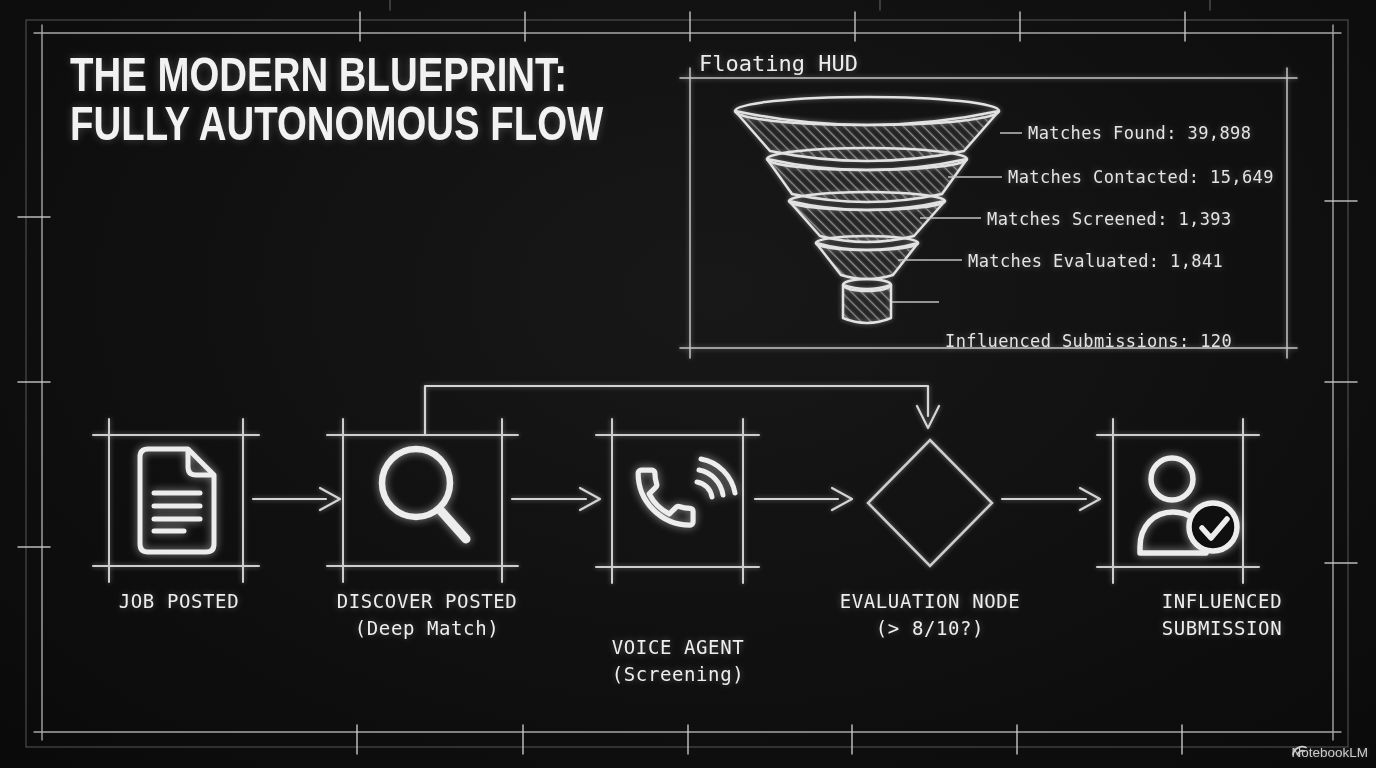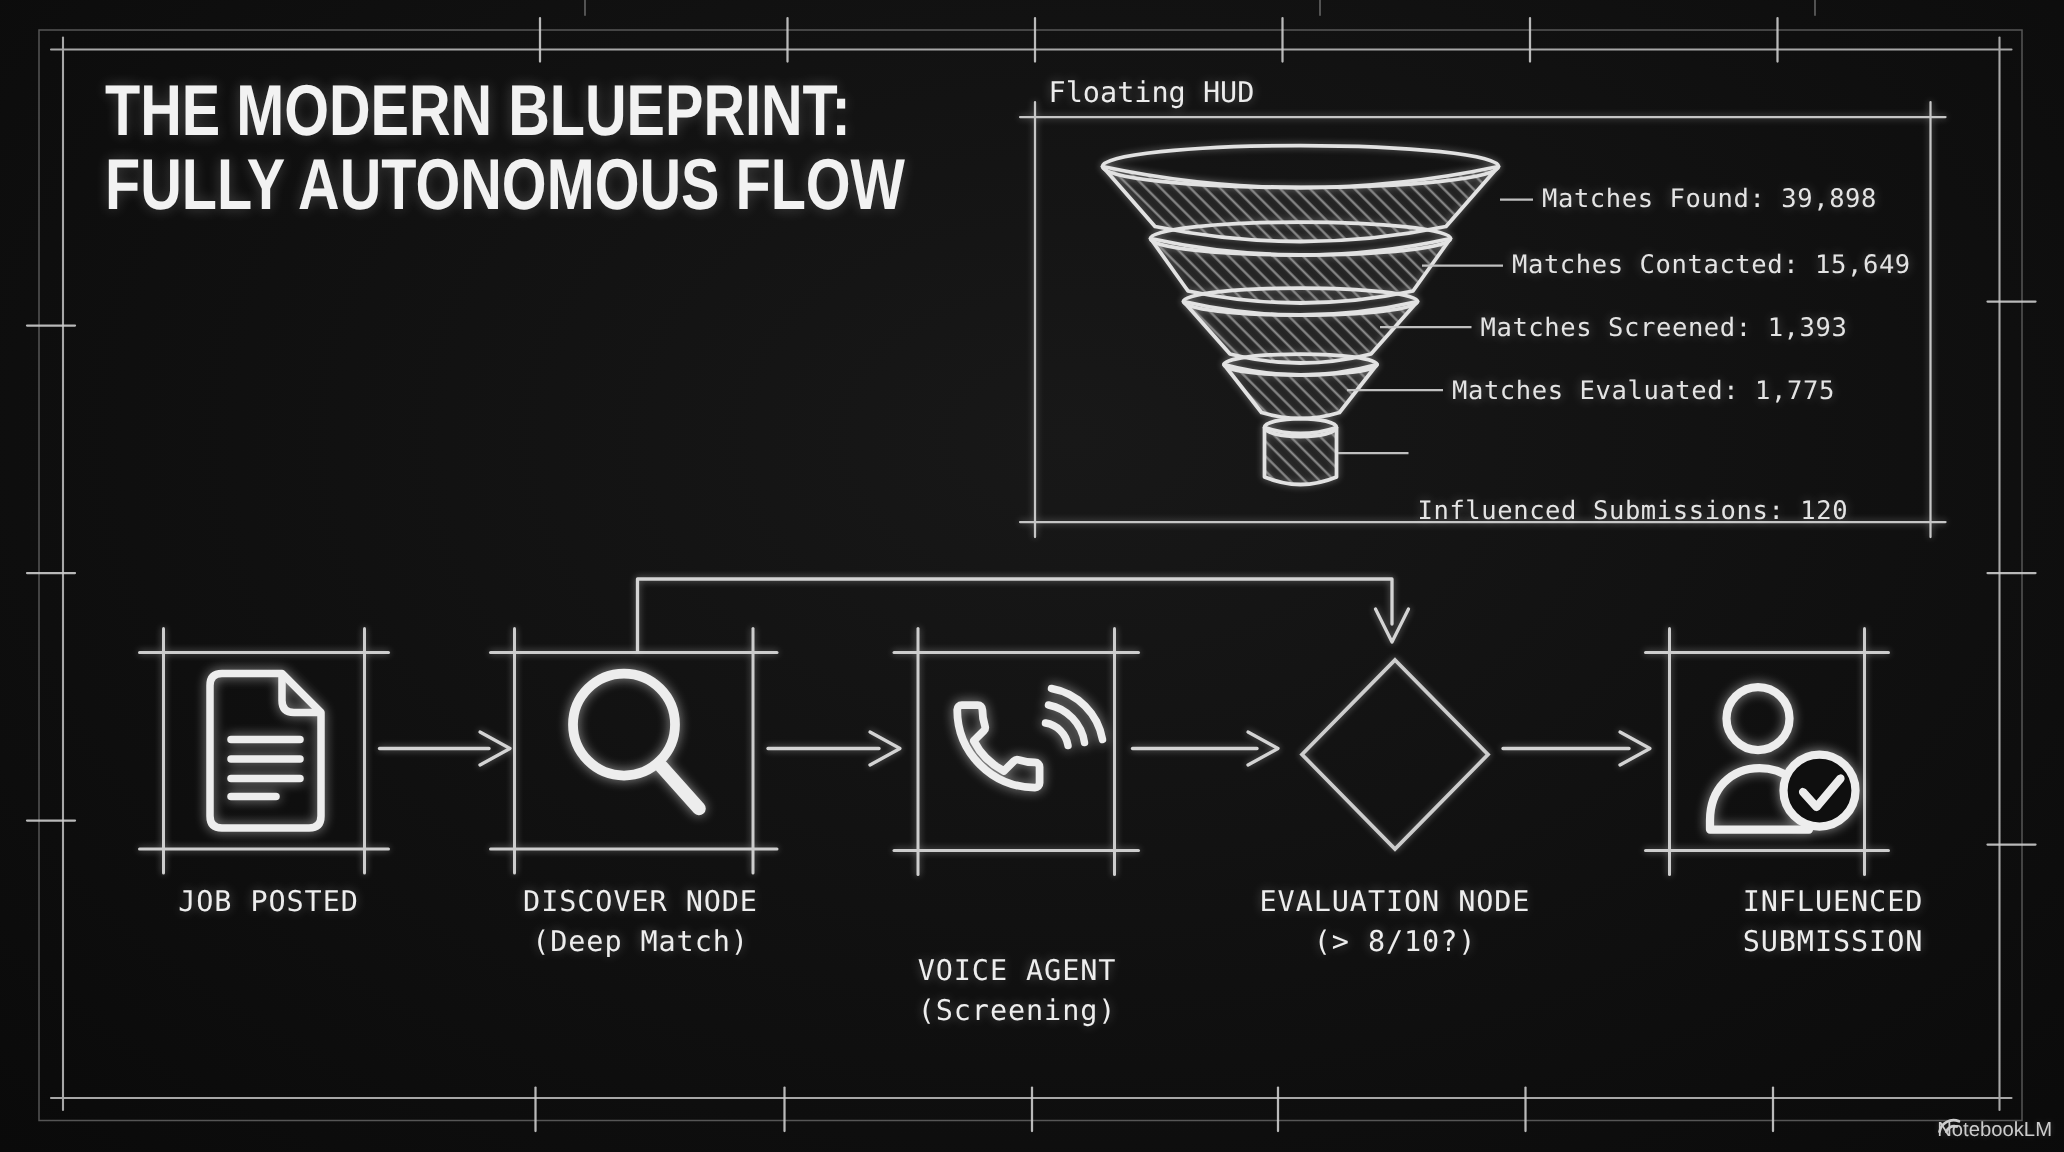--- a/index.html
+++ b/index.html
@@ -15,21 +15,21 @@
   .txt{position:absolute;color:#e9e9e9;text-shadow:0 0 7px rgba(255,255,255,.30);white-space:nowrap;}
 
   .title{
     left:70px;top:50px;
     font-family:"Liberation Sans", sans-serif;
     font-weight:700;font-size:48px;line-height:49px;
     color:#f2f2f2;letter-spacing:0px;
     transform:scaleX(0.80);transform-origin:0 0;
     text-shadow:0 0 10px rgba(255,255,255,.22);
   }
-  .hud-label{left:699px;top:51px;font-size:19px;color:#ececec;}
+  .hud-label{left:699px;top:51px;font-size:22px;color:#ececec;}
   .stat{font-size:17px;letter-spacing:.4px;color:#e4e4e4;}
   .node-label{
     top:588px;width:220px;text-align:center;
     font-size:19px;line-height:27px;letter-spacing:.6px;color:#eeeeee;
   }
   .node-label.left-align{text-align:center;width:200px;}
   .watermark{
     position:absolute;right:8px;top:742px;height:20px;
     display:flex;align-items:center;gap:5px;
     font-family:Liberation Sans, sans-serif;font-size:13.5px;
@@ -207,28 +207,28 @@
   <div class="txt title">
     <div>THE MODERN BLUEPRINT:</div>
     <div>FULLY AUTONOMOUS FLOW</div>
   </div>
 
   <div class="txt hud-label">Floating HUD</div>
 
   <div class="txt stat" style="left:1028px;top:123px;">Matches Found: 39,898</div>
   <div class="txt stat" style="left:1008px;top:167px;">Matches Contacted: 15,649</div>
   <div class="txt stat" style="left:987px;top:209px;">Matches Screened: 1,393</div>
-  <div class="txt stat" style="left:968px;top:251px;">Matches Evaluated: 1,775</div>
+  <div class="txt stat" style="left:968px;top:251px;">Matches Evaluated: 1,841</div>
   <div class="txt stat" style="left:945px;top:293px;margin-top:38px;">Influenced Submissions: 120</div>
 
   <div class="txt node-label" style="left:69px;">
     <div>JOB POSTED</div>
   </div>
   <div class="txt node-label" style="left:317px;">
-    <div>DISCOVER NODE</div>
+    <div>DISCOVER POSTED</div>
     <div>(Deep Match)</div>
   </div>
   <div class="txt node-label" style="left:568px;margin-top:46px;">
     <div>VOICE AGENT</div>
     <div>(Screening)</div>
   </div>
   <div class="txt node-label" style="left:820px;">
     <div>EVALUATION NODE</div>
     <div>(&gt; 8/10?)</div>
   </div>

